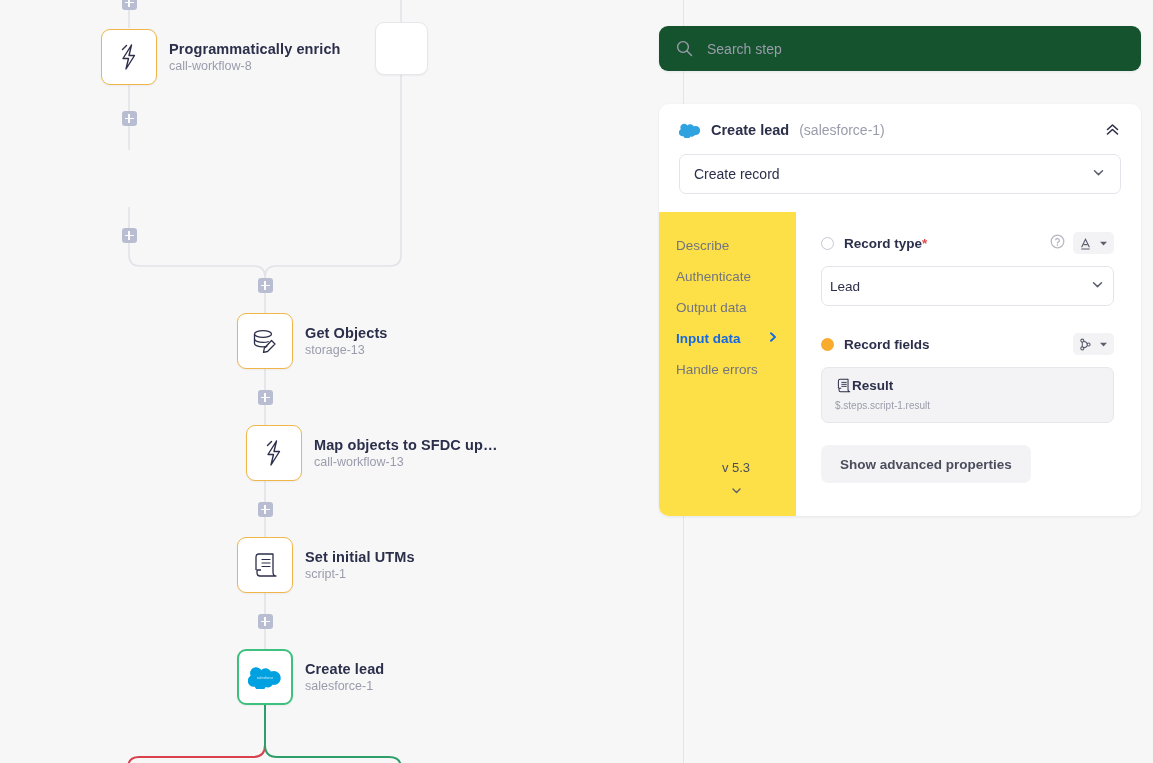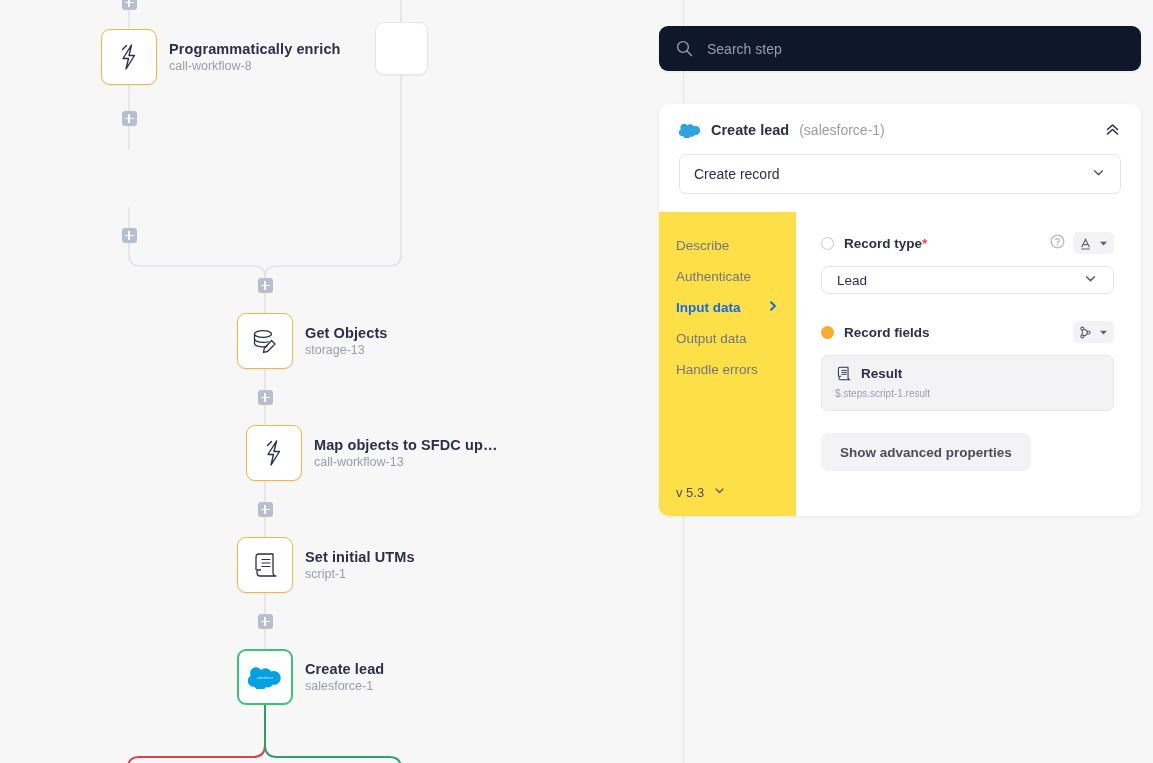--- a/index.html
+++ b/index.html
@@ -48,21 +48,21 @@
   }
   .plus::before, .plus::after {
     content: ""; position: absolute; background: #fbfbfc;
   }
   .plus::before { width: 9px; height: 1.6px; }
   .plus::after { width: 1.6px; height: 9px; }
 
   
   .search-bar {
     position: absolute; left: 659px; top: 26px; width: 482px; height: 45px;
-    background: #0f172a; border-radius: 9px; display: flex; align-items: center;
+    background: #14532d; border-radius: 9px; display: flex; align-items: center;
     gap: 14px; padding: 0 17px; box-shadow: 0 1px 3px rgba(16,24,40,.07);
   }
   .search-ph { font-size: 14px; color: #9a9cab; }
 
   .panel {
     position: absolute; left: 659px; top: 104px; width: 482px; height: 412px;
     background: #ffffff; border-radius: 10px; overflow: hidden;
     box-shadow: 0 1px 3px rgba(16,24,40,.08);
     display: flex; flex-direction: column;
   }
@@ -90,51 +90,52 @@
   .side-item {
     font-size: 13.5px; color: #72757f; padding: 8px 0; cursor: pointer;
     display: flex; align-items: center;
   }
   .side-item.active { color: #1668e3; font-weight: 700; }
   .side-item .arrow { margin-left: auto; margin-right: 17px; }
   .version {
     margin-top: auto; margin-bottom: 16px; display: flex;
     align-items: center; gap: 9px; font-size: 13px; color: #4a4d5c;
     cursor: pointer;
+    flex-direction: column;
   }
 
   .form-area { flex: 1; padding: 18px 27px 0 25px; background: #fff; }
   .field-label-row { display: flex; align-items: center; gap: 10px; height: 26px; }
   .radio-dot {
     width: 13px; height: 13px; border-radius: 50%;
     border: 1.4px solid #c6c8d2; background: #fff; flex: none;
   }
   .dot-filled {
     width: 13px; height: 13px; border-radius: 50%;
     background: #f9ab2e; flex: none;
   }
   .field-label { font-size: 13.5px; font-weight: 700; color: #2b2f4a; }
   .req { color: #e5484d; font-weight: 700; }
   .label-tools { margin-left: auto; display: flex; align-items: center; gap: 8px; }
   .type-btn {
     background: #f3f3f5; border-radius: 5px; height: 22px; padding: 0 6px;
     display: flex; align-items: center; gap: 7px; cursor: pointer;
   }
   .select-box {
-    margin-top: 10px; height: 28px; border: 1px solid #e3e4e9;
-    border-radius: 7px; display: flex; align-items: center; padding: 0 15px;
+    margin-top: 10px; height: 40px; border: 1px solid #e3e4e9;
+    border-radius: 7px; display: flex; align-items: center; padding: 0 8px;
   }
   .select-box span { font-size: 13.5px; color: #2b2f4a; }
   .select-box .caret { margin-left: auto; }
 
   .value-card {
     margin-top: 10px; background: #f3f3f5; border: 1px solid #e6e7eb;
     border-radius: 7px; padding: 9px 13px 11px 13px;
   }
-  .value-head { display: flex; align-items: center; gap: 9px; }
+  .value-head { display: flex; align-items: center; }
   .value-name { font-size: 13.5px; font-weight: 700; color: #2b2f4a; }
   .value-path { font-size: 10px; color: #9a9cab; margin-top: 6px; }
 
   .adv-btn {
     margin-top: 22px; background: #f3f3f5; border: none; border-radius: 7px;
     height: 38px; padding: 0 19px; font-size: 13.5px; color: #4a4d5c;
     font-weight: 600; cursor: pointer;
     font-family: "Liberation Sans", "DejaVu Sans", sans-serif;
   }
   .sf-cloud { display: block; }
@@ -291,30 +292,30 @@
 
     <div class="panel-body">
 
       <div class="side-nav">
         <div class="side-item">
           <span>Describe</span>
         </div>
         <div class="side-item">
           <span>Authenticate</span>
         </div>
+        <div class="side-item">
+          <span>Output data</span>
+        </div>
         <div class="side-item active">
           <span>Input data</span>
           <span class="arrow">
             <svg width="12" height="12" viewBox="0 0 12 12">
               <path d="M4 2.2 L8 6 L4 9.8" fill="none" stroke="#1668e3" stroke-width="1.9" stroke-linecap="round" stroke-linejoin="round"></path>
             </svg>
           </span>
-        </div>
-        <div class="side-item">
-          <span>Output data</span>
         </div>
         <div class="side-item">
           <span>Handle errors</span>
         </div>
         <div class="version">
           <span>v 5.3</span>
           <span>
             <svg width="13" height="13" viewBox="0 0 13 13">
               <path d="M3 5 L6.5 8.4 L10 5" fill="none" stroke="#5b5e6e" stroke-width="1.4" stroke-linecap="round" stroke-linejoin="round"></path>
             </svg>

